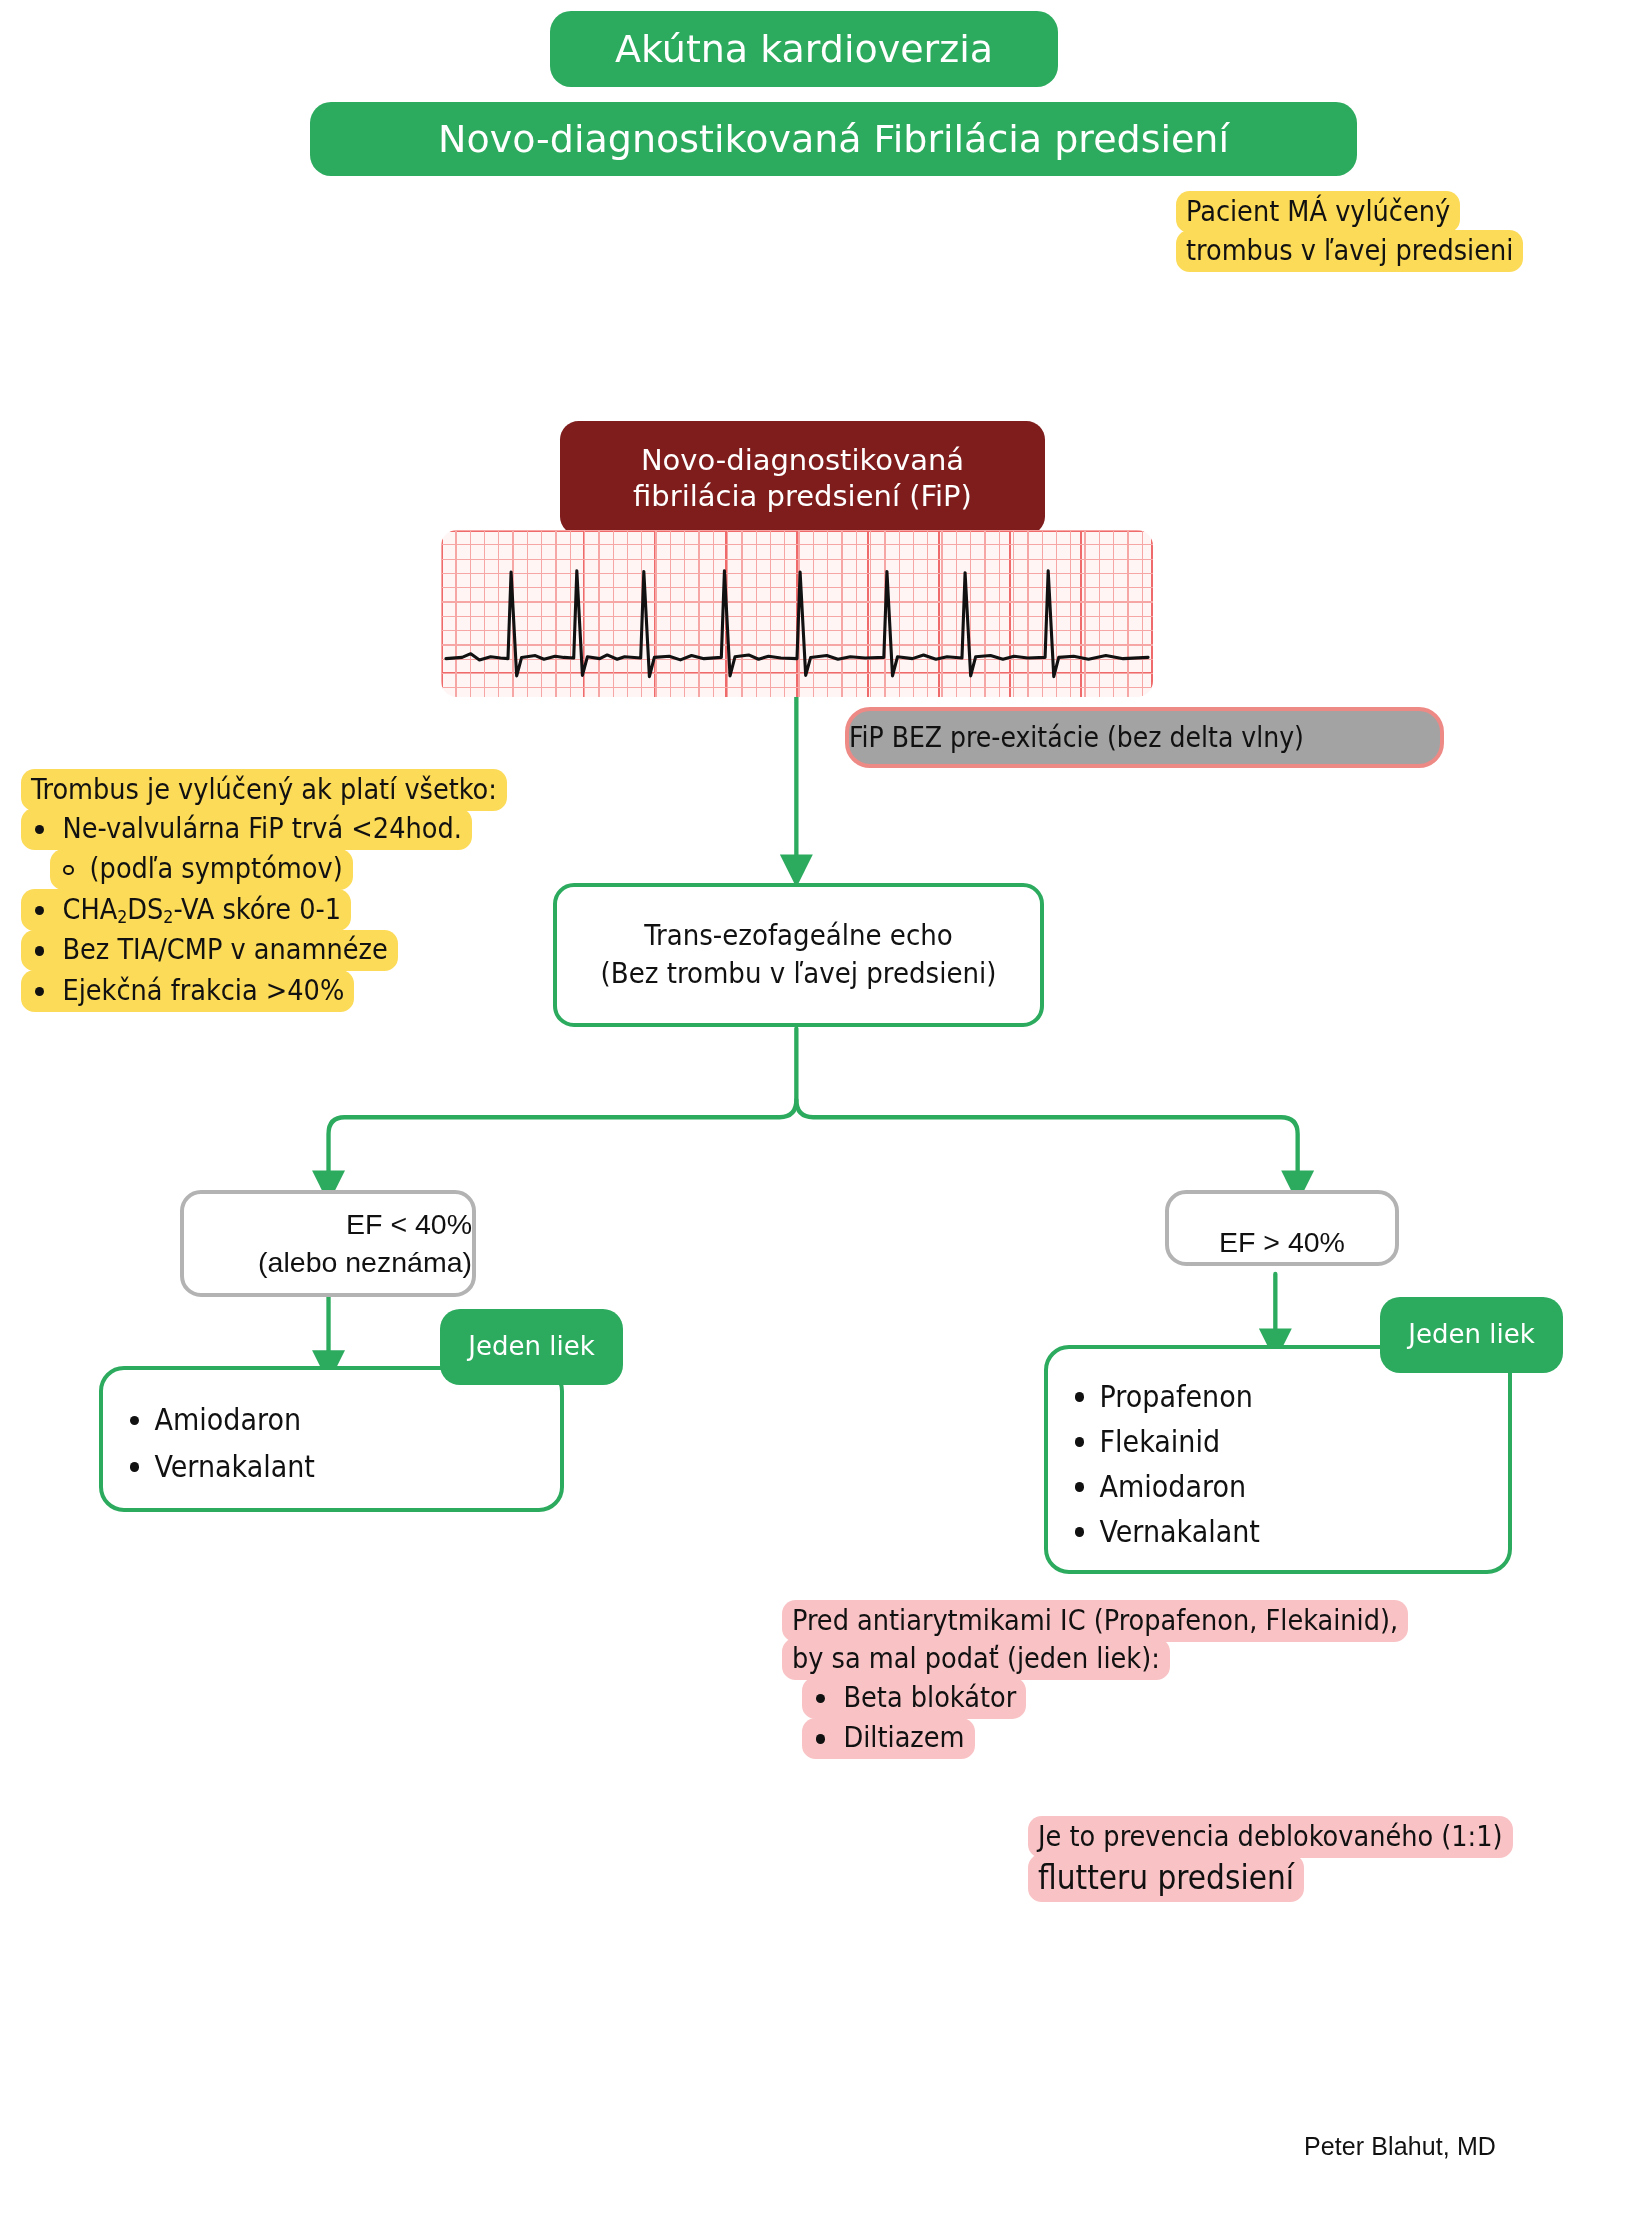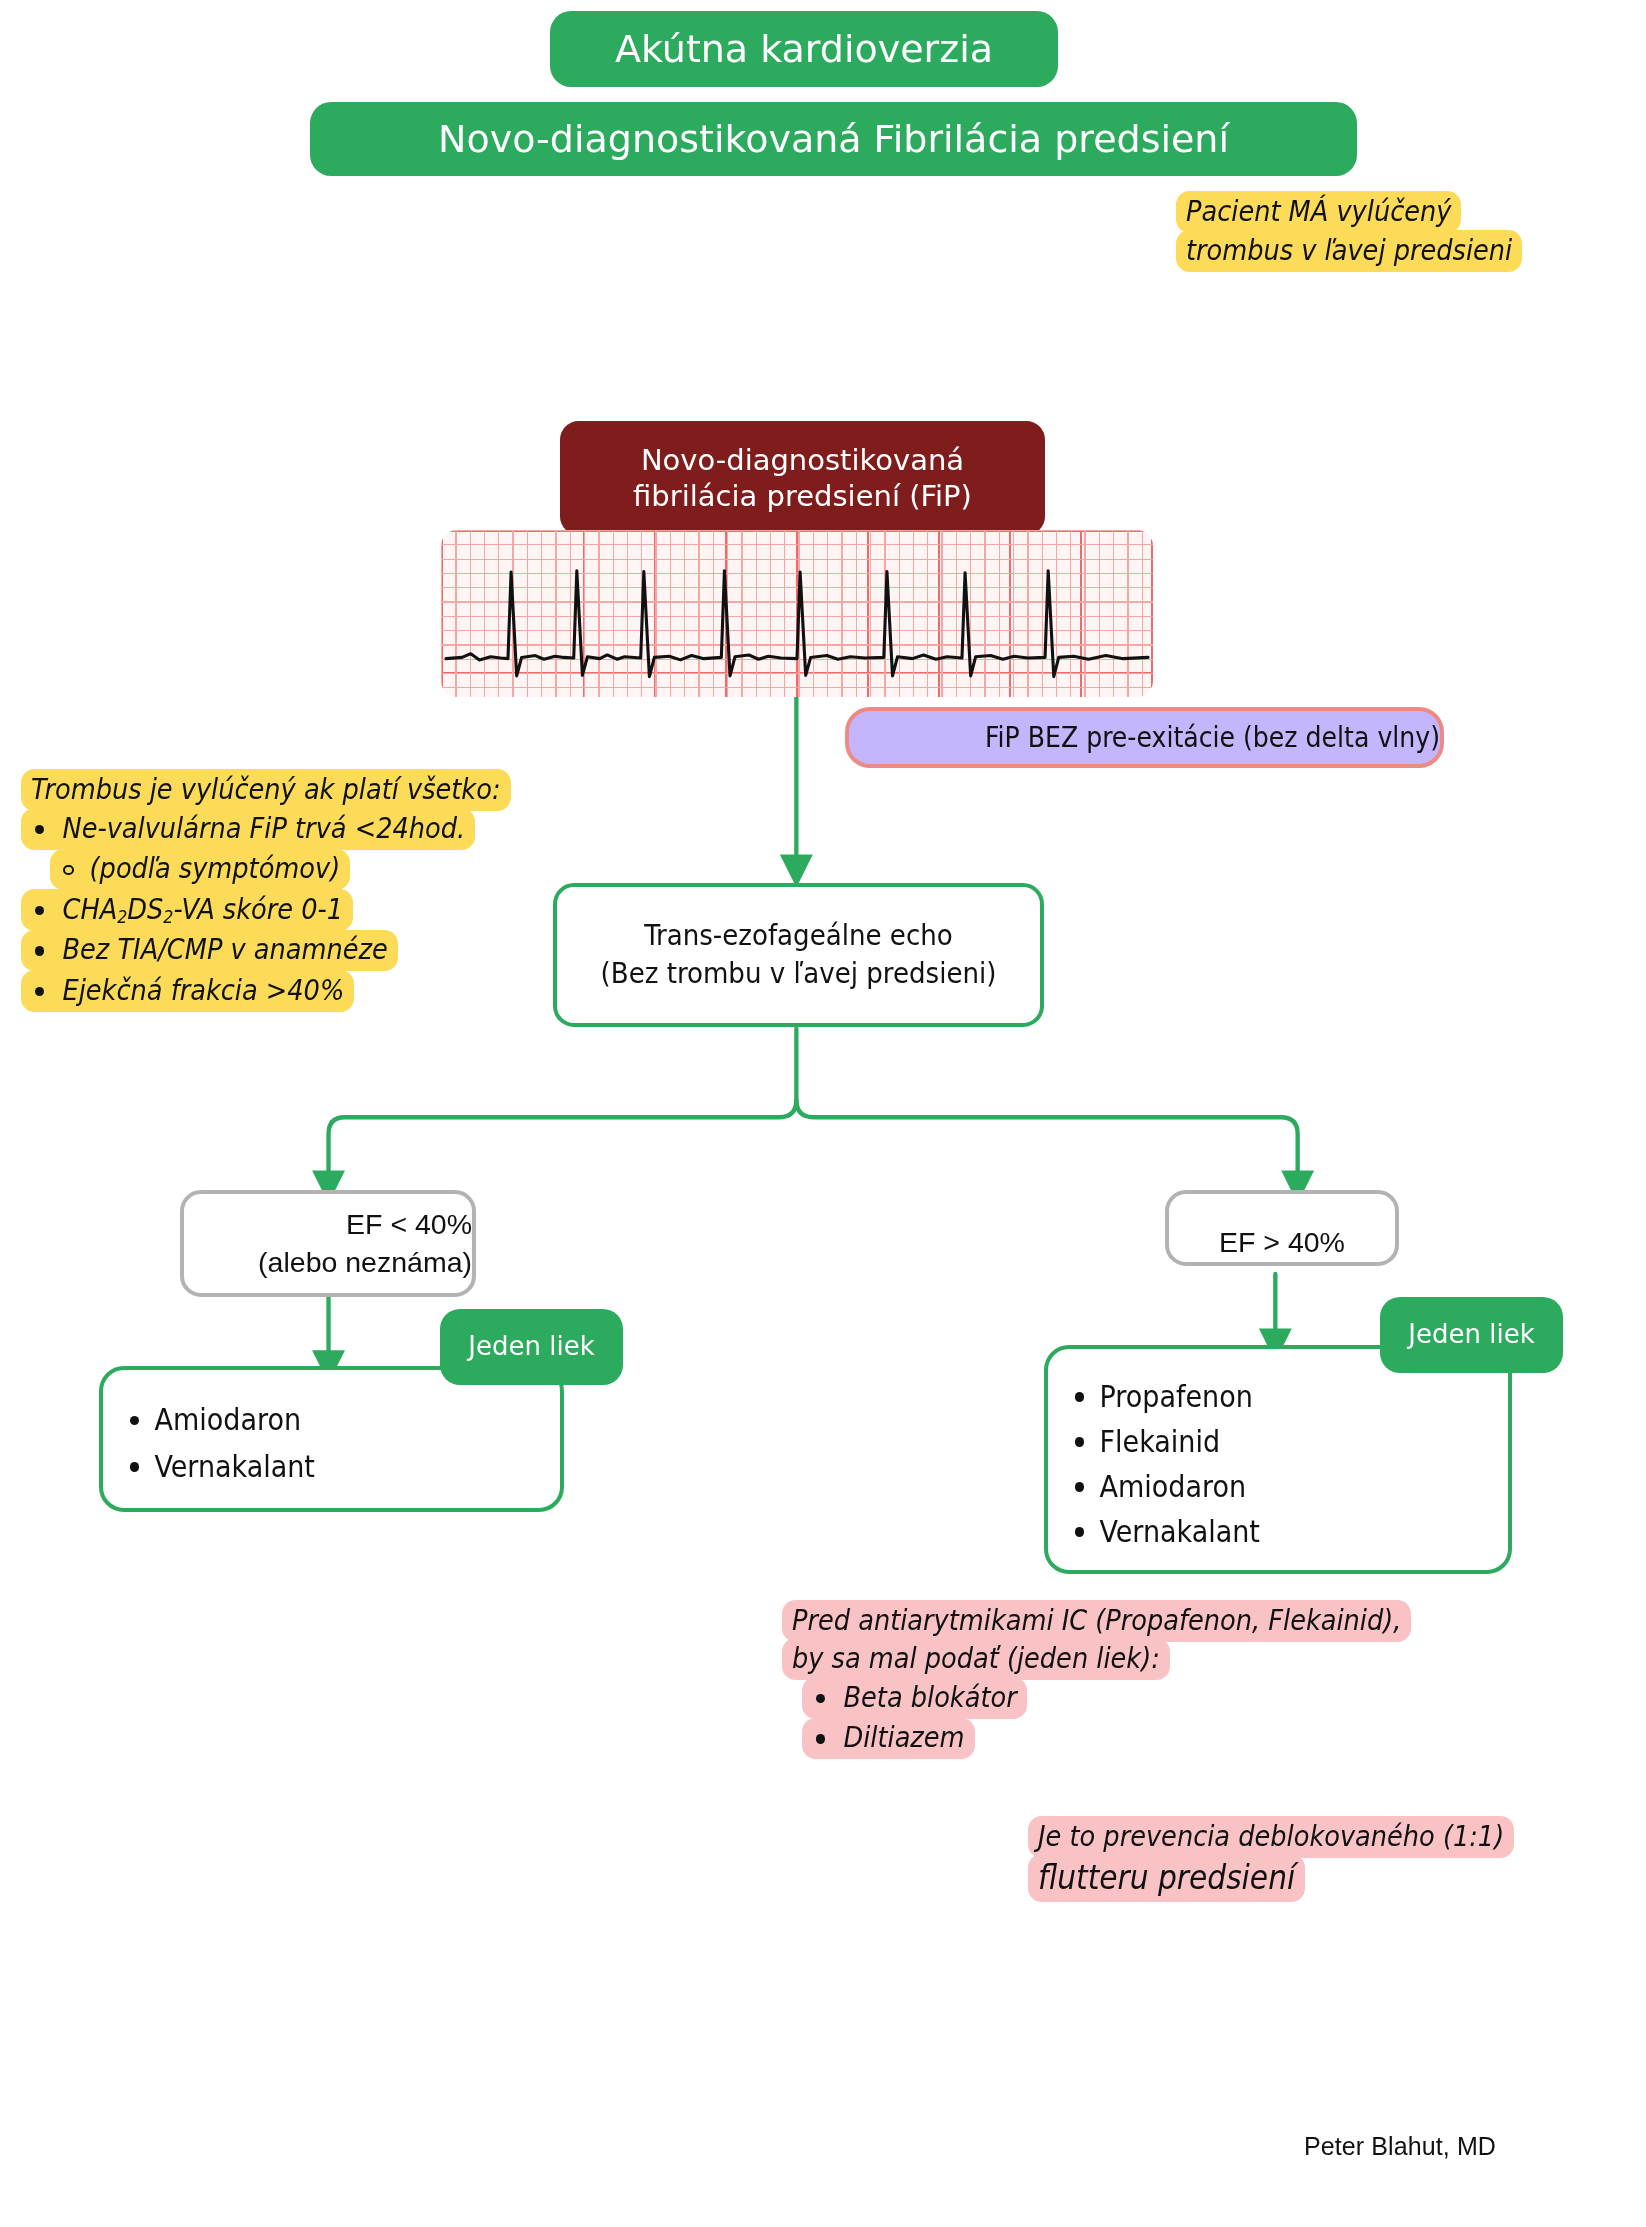--- a/index.html
+++ b/index.html
@@ -27,21 +27,21 @@
     background:#7f1d1d; color:#fff;
     border-radius:18.6px;
     display:flex; align-items:center; justify-content:center;
     text-align:center; line-height:1.25;
     font-family:"DejaVu Sans", sans-serif;
   }
 
   .hi-yellow { background:#fcdb59; }
   .hi-pink   { background:#f9c3c6; }
 
-  .hl-wrap { position:absolute;font-style:italic; }
+  .hl-wrap { position:absolute; }
   .hl-line {
     display:inline-block;
     padding:3.7px 10px 5px 10px;
     border-radius:13.6px;
     color:#111;
     font-family:"DejaVu Sans Condensed","DejaVu Sans", sans-serif;
     white-space:nowrap;
   }
   .hl-block { display:block; }
 
@@ -61,22 +61,22 @@
     background:#fff;
     display:flex; align-items:flex-end; justify-content:center;
     text-align:center;
     color:#111;
     line-height:1.32;
     font-family:"Liberation Sans", sans-serif;
   }
   .pink-outline {
     border:4.3px solid #ee8a86;
     border-radius:25px;
-    background:#c4b5fd;
-    display:flex; align-items:center; justify-content:flex-end;
+    background:#a3a3a3;
+    display:flex; align-items:center; justify-content:flex-start;
     color:#111;
     font-family:"DejaVu Sans Condensed","DejaVu Sans", sans-serif;
     white-space:nowrap;
   }
 
   .drug-box {
     border:4.3px solid #2cab5f;
     border-radius:25px;
     background:#fff;
     color:#111;

